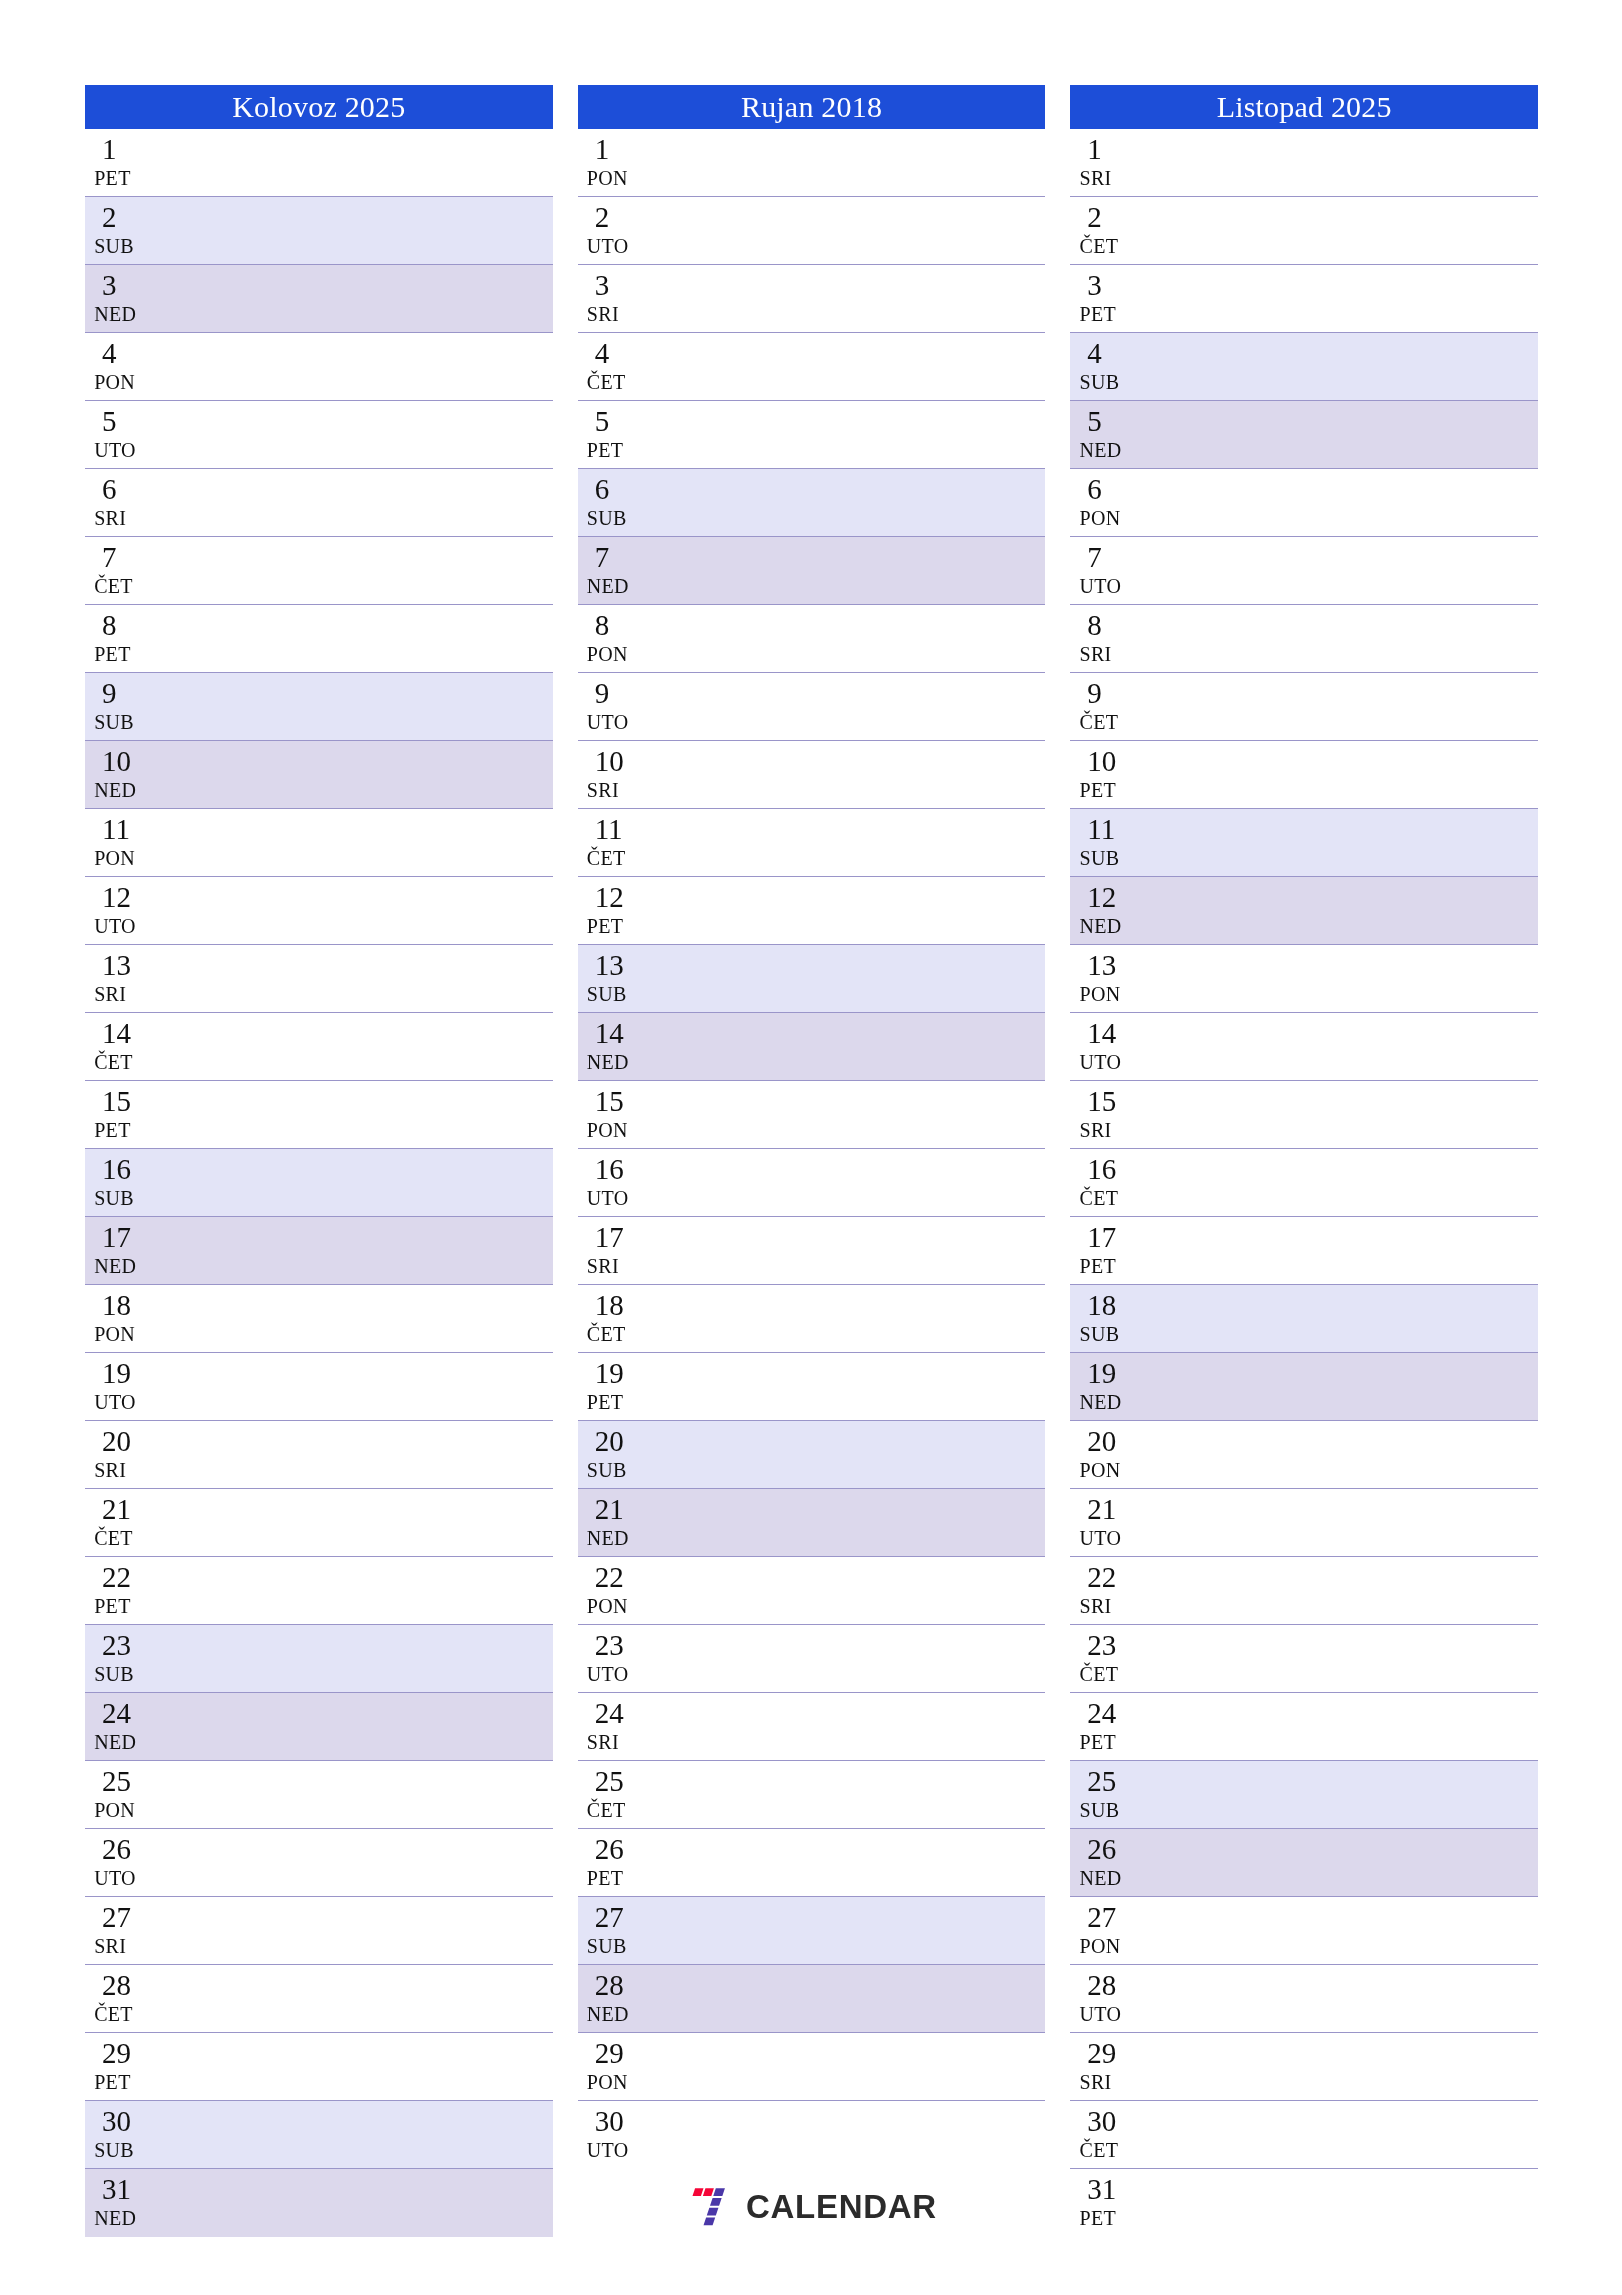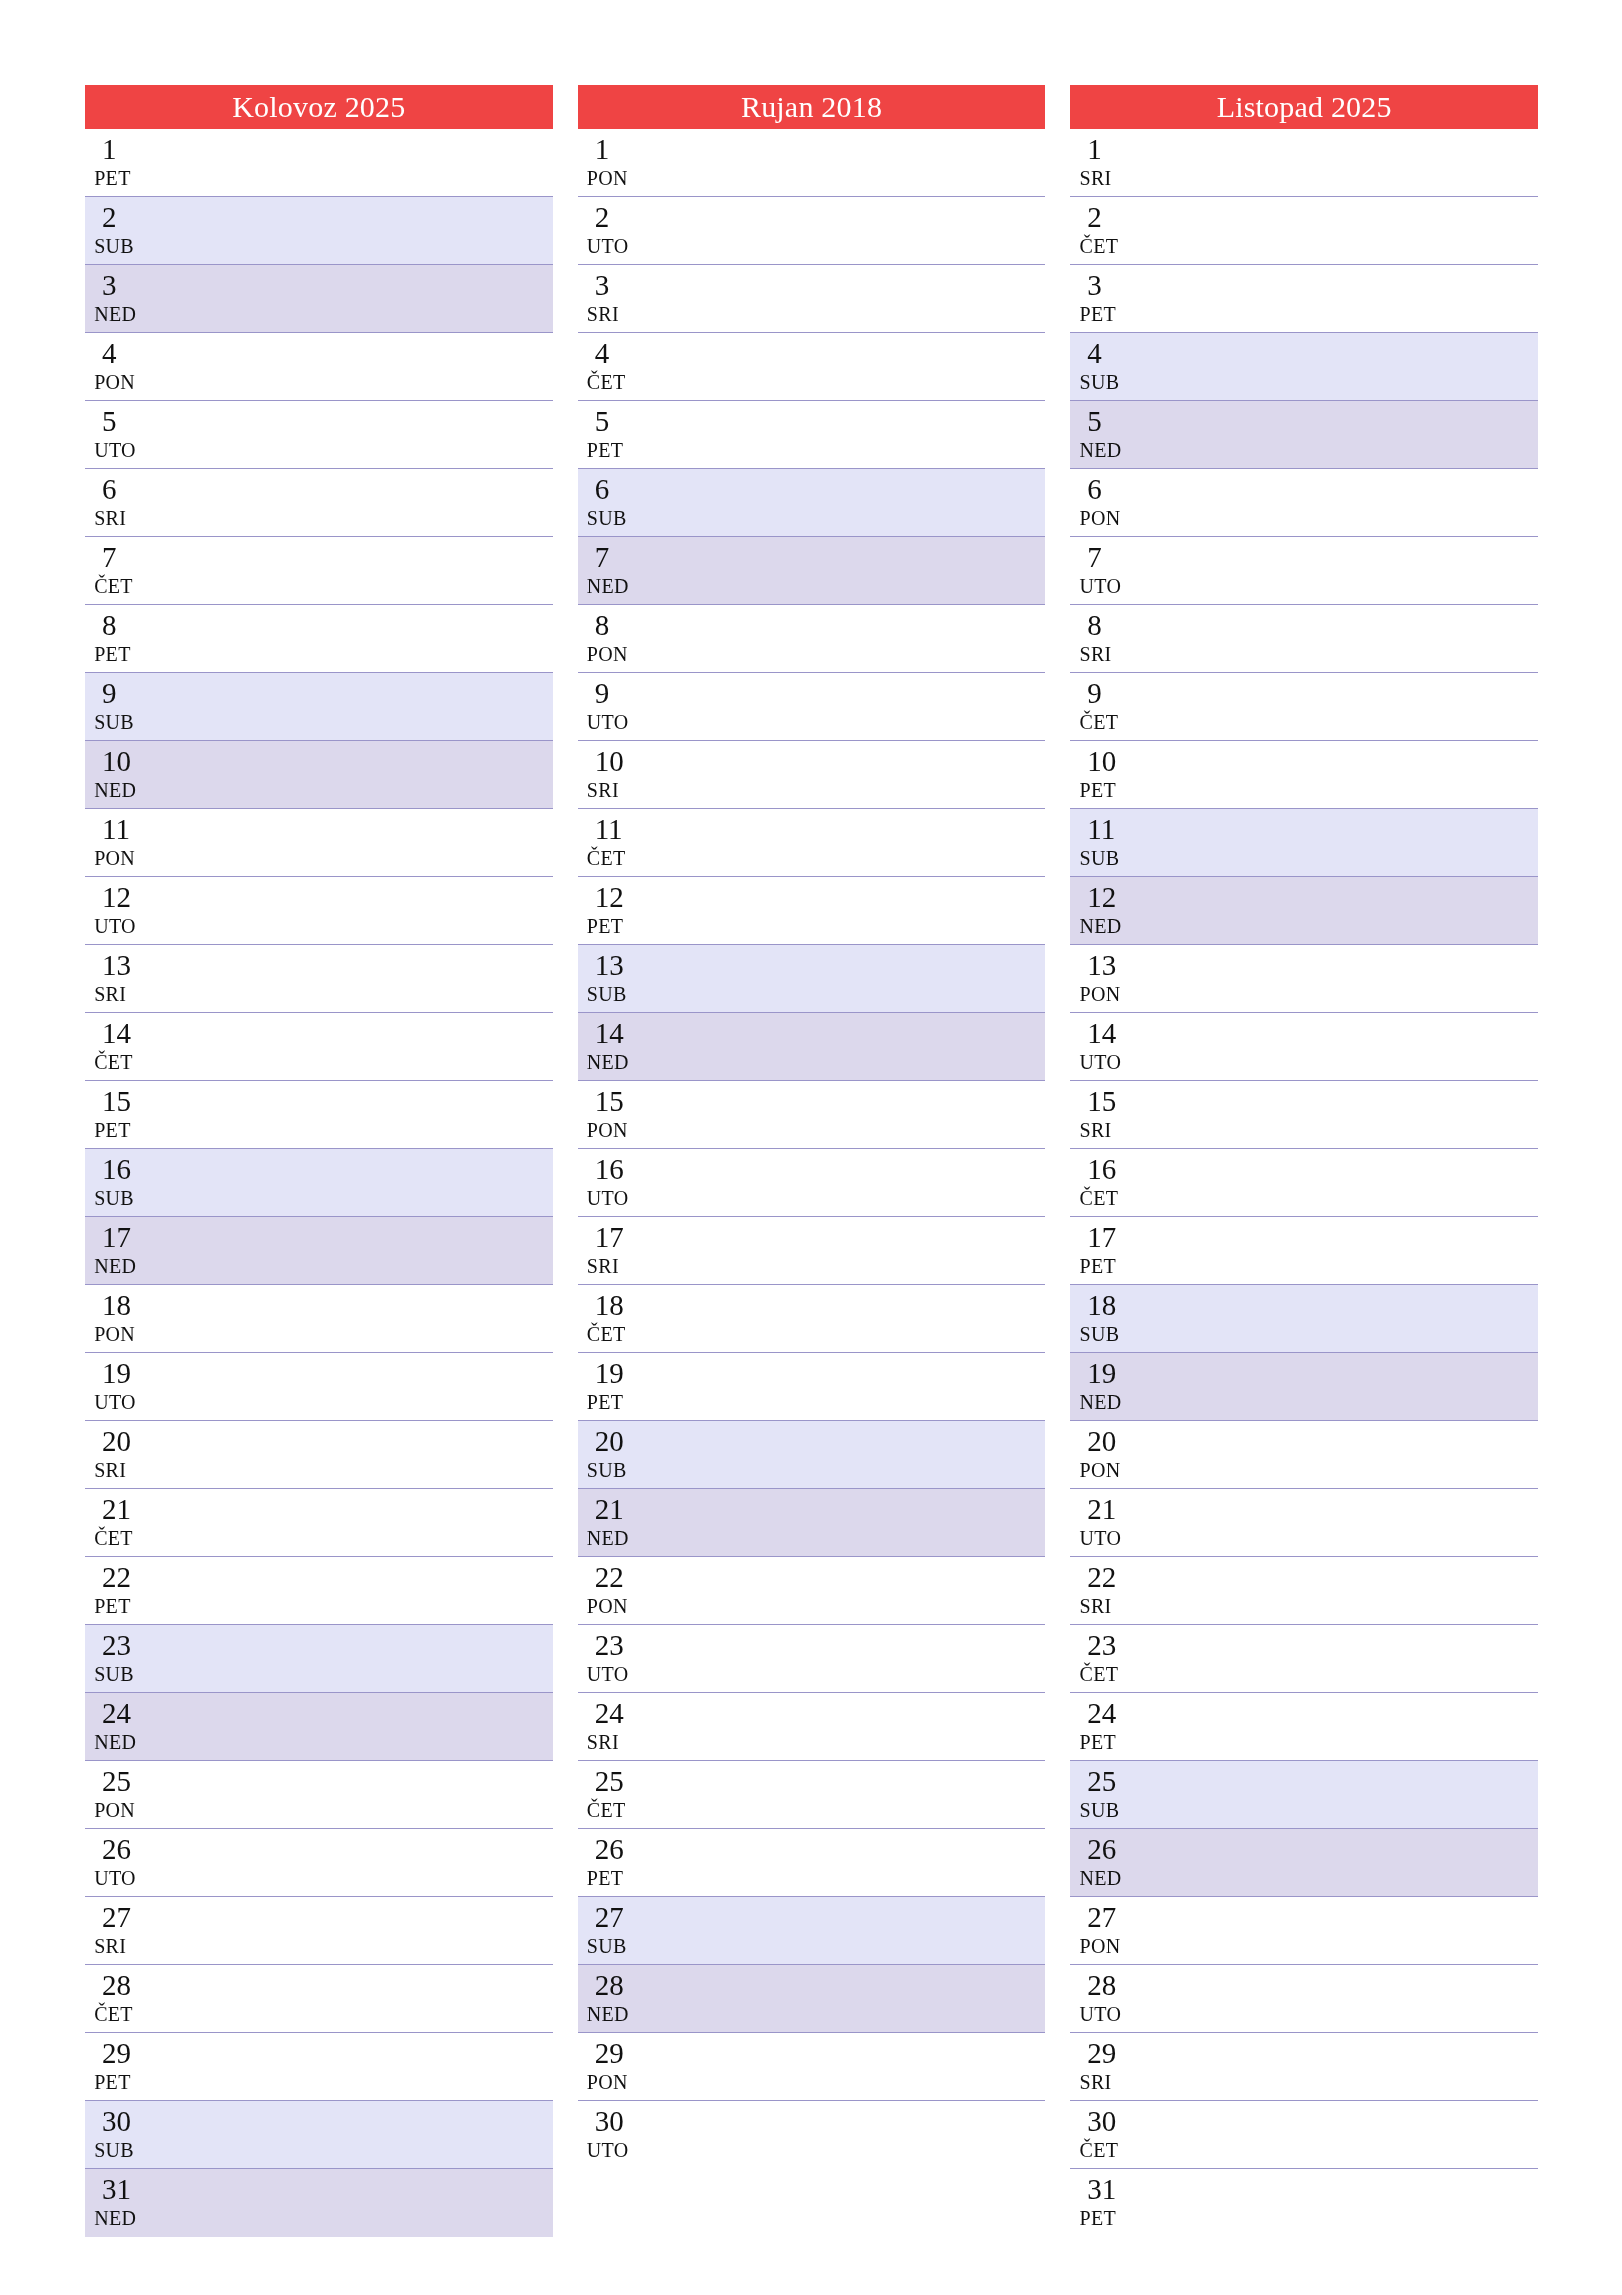--- a/index.html
+++ b/index.html
@@ -32,21 +32,21 @@
   }
 
   .month-col {
     flex: 1 1 0;
     display: flex;
     flex-direction: column;
     position: relative;
   }
 
   .month-header {
-    background: #ef4444;
+    background: #1d4ed8;
     color: #ffffff;
     height: 44px;
     line-height: 44px;
     text-align: center;
     font-size: 30px;
     font-family: "Liberation Serif", "DejaVu Serif", serif;
     letter-spacing: 0.2px;
     white-space: nowrap;
     overflow: hidden;
   }
@@ -377,20 +377,33 @@
           <div class="day-row">
             <span class="day-num">29</span>
             <span class="day-abbr">PON</span>
           </div>
           <div class="day-row last-row">
             <span class="day-num">30</span>
             <span class="day-abbr">UTO</span>
           </div>
           <div class="day-row empty-row"></div>
         </div>
+        <div class="logo-wrap">
+          <span class="logo-mark"><svg viewBox="0 0 74 74" width="48" height="48" aria-hidden="true">
+              <g>
+                <polygon points="14,8 27,8 23,20 10,20" fill="#f50537"></polygon>
+                <polygon points="30,8 43,8 39,20 26,20" fill="#f50537"></polygon>
+                <polygon points="46,8 60,8 56,20 42,20" fill="#4a37a8"></polygon>
+                <polygon points="41,23 55,23 51,35 37,35" fill="#4a37a8"></polygon>
+                <polygon points="36,38 50,38 46,50 32,50" fill="#4a37a8"></polygon>
+                <polygon points="31,53 45,53 41,65 27,65" fill="#4a37a8"></polygon>
+              </g>
+            </svg></span>
+          <span class="logo-text">CALENDAR</span>
+        </div>
       </div>
       <div class="month-col">
         <div class="month-header">Listopad 2025</div>
         <div class="days">
           <div class="day-row">
             <span class="day-num">1</span>
             <span class="day-abbr">SRI</span>
           </div>
           <div class="day-row">
             <span class="day-num">2</span>

